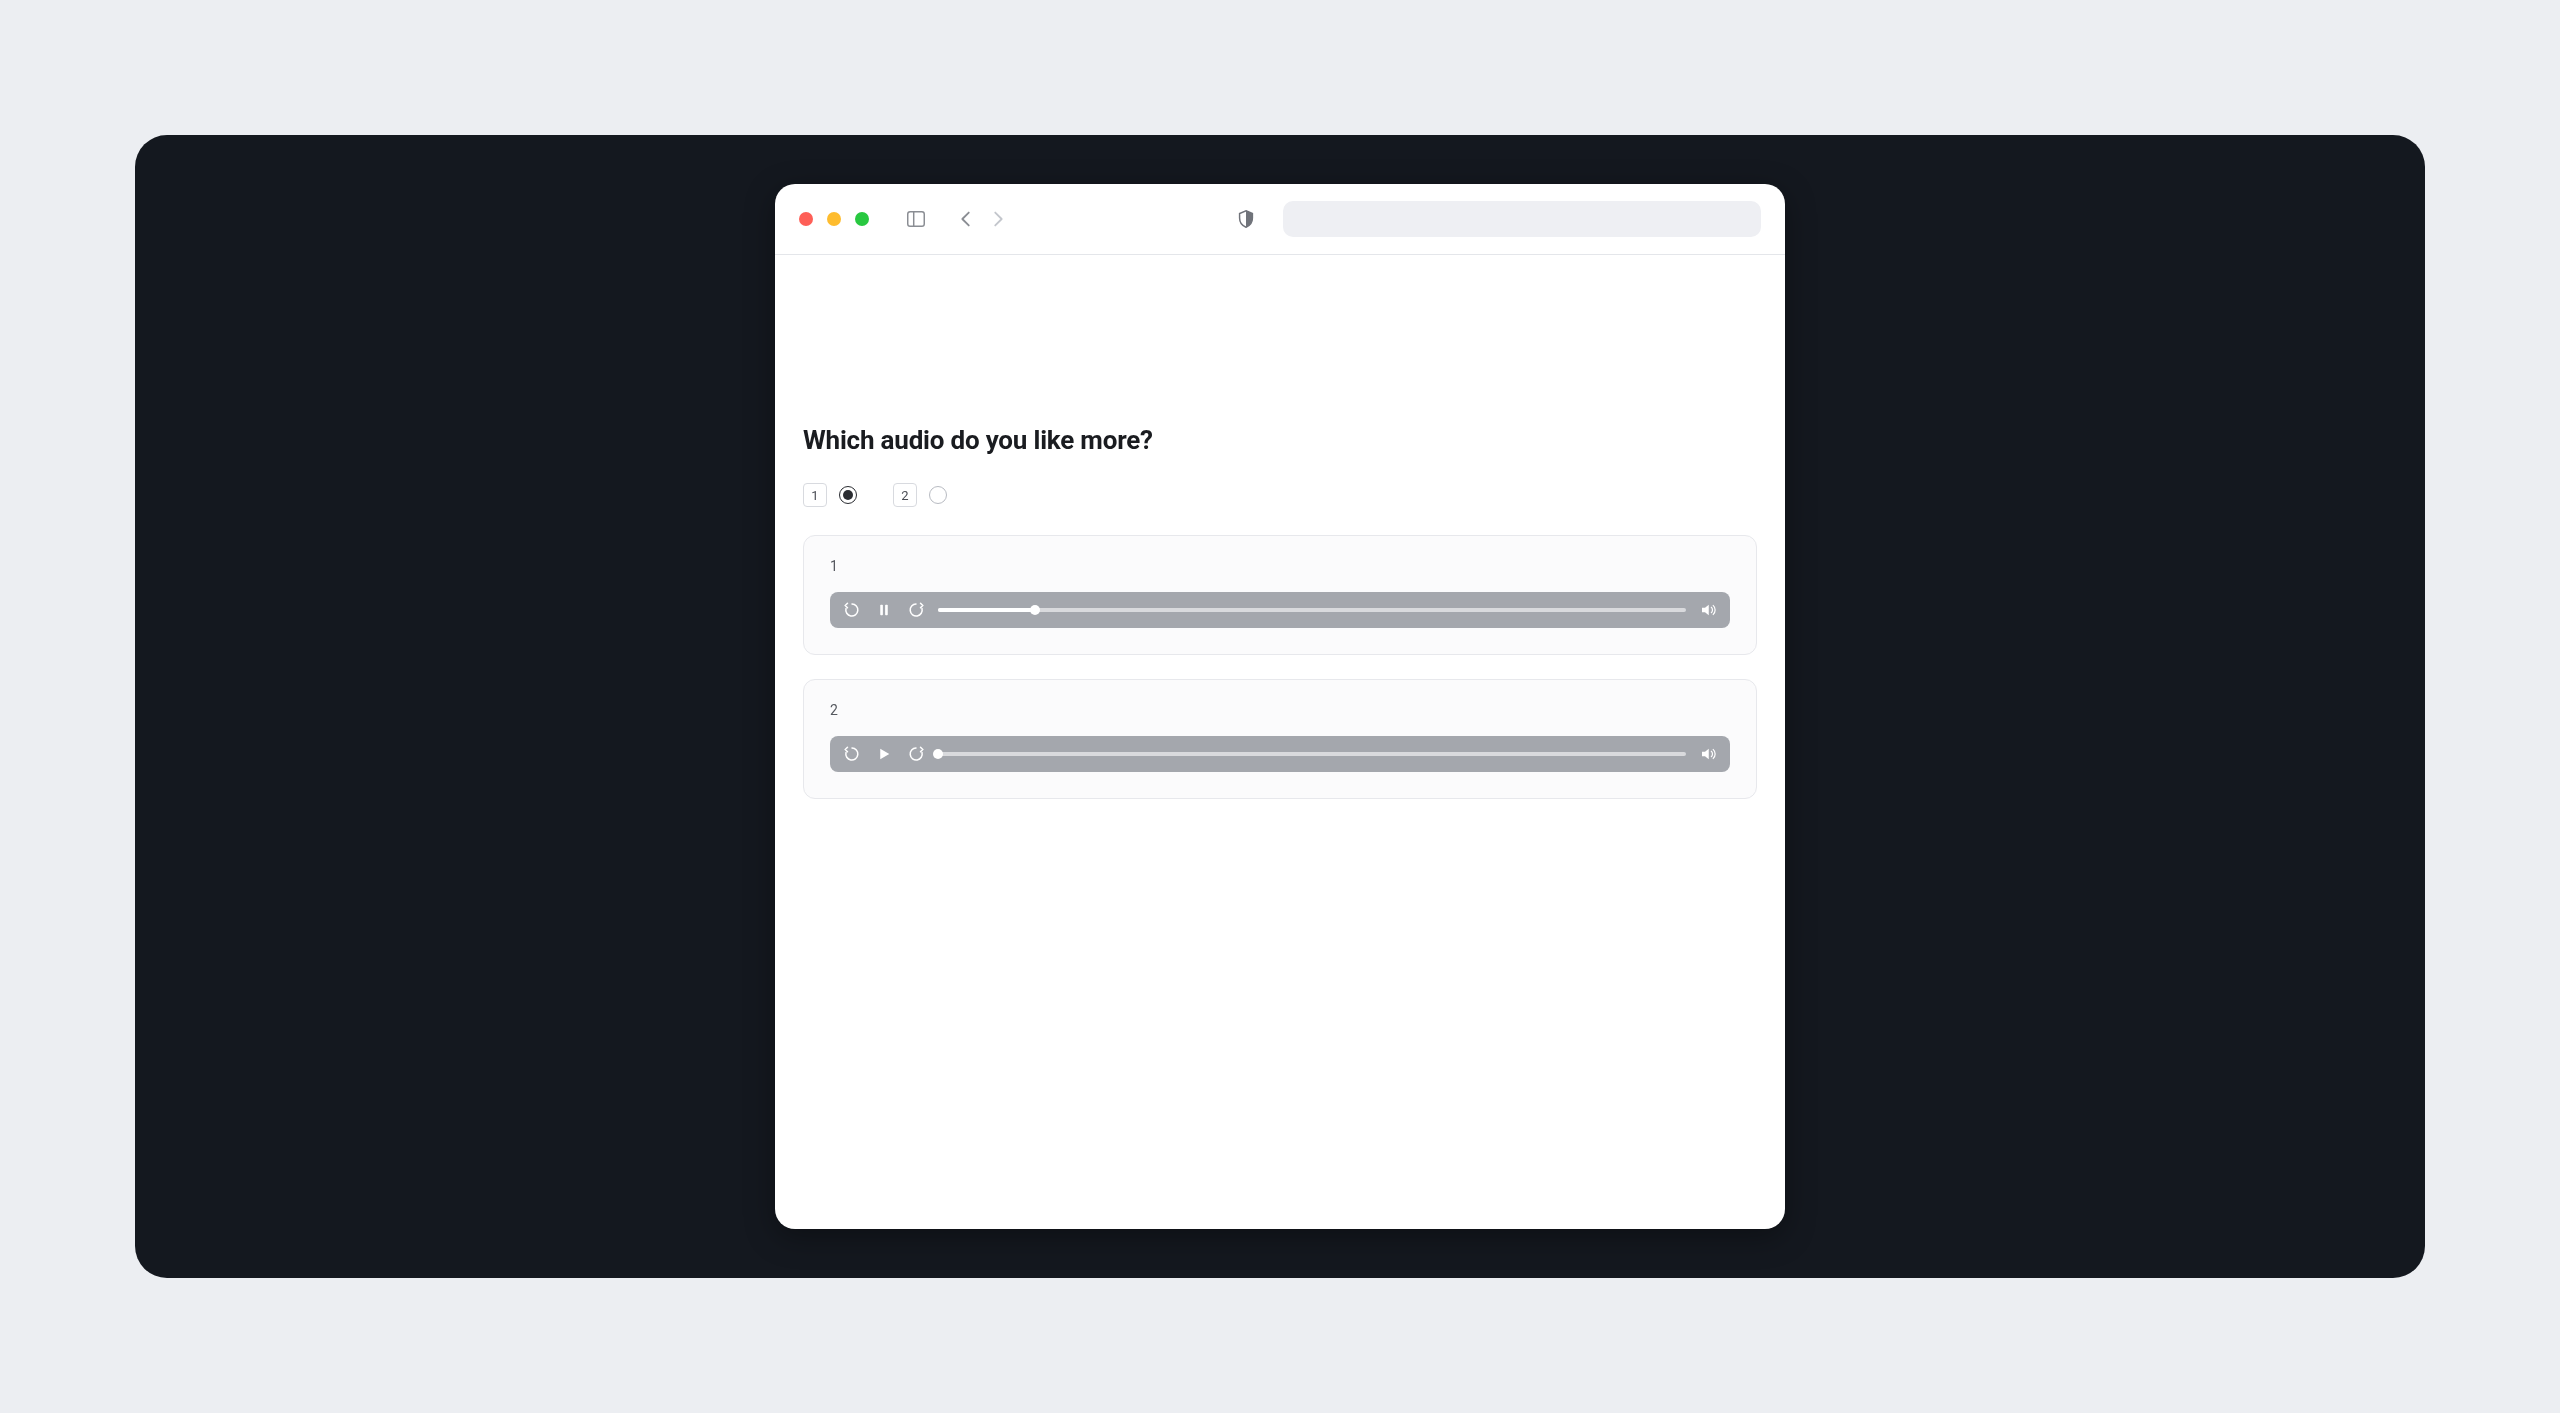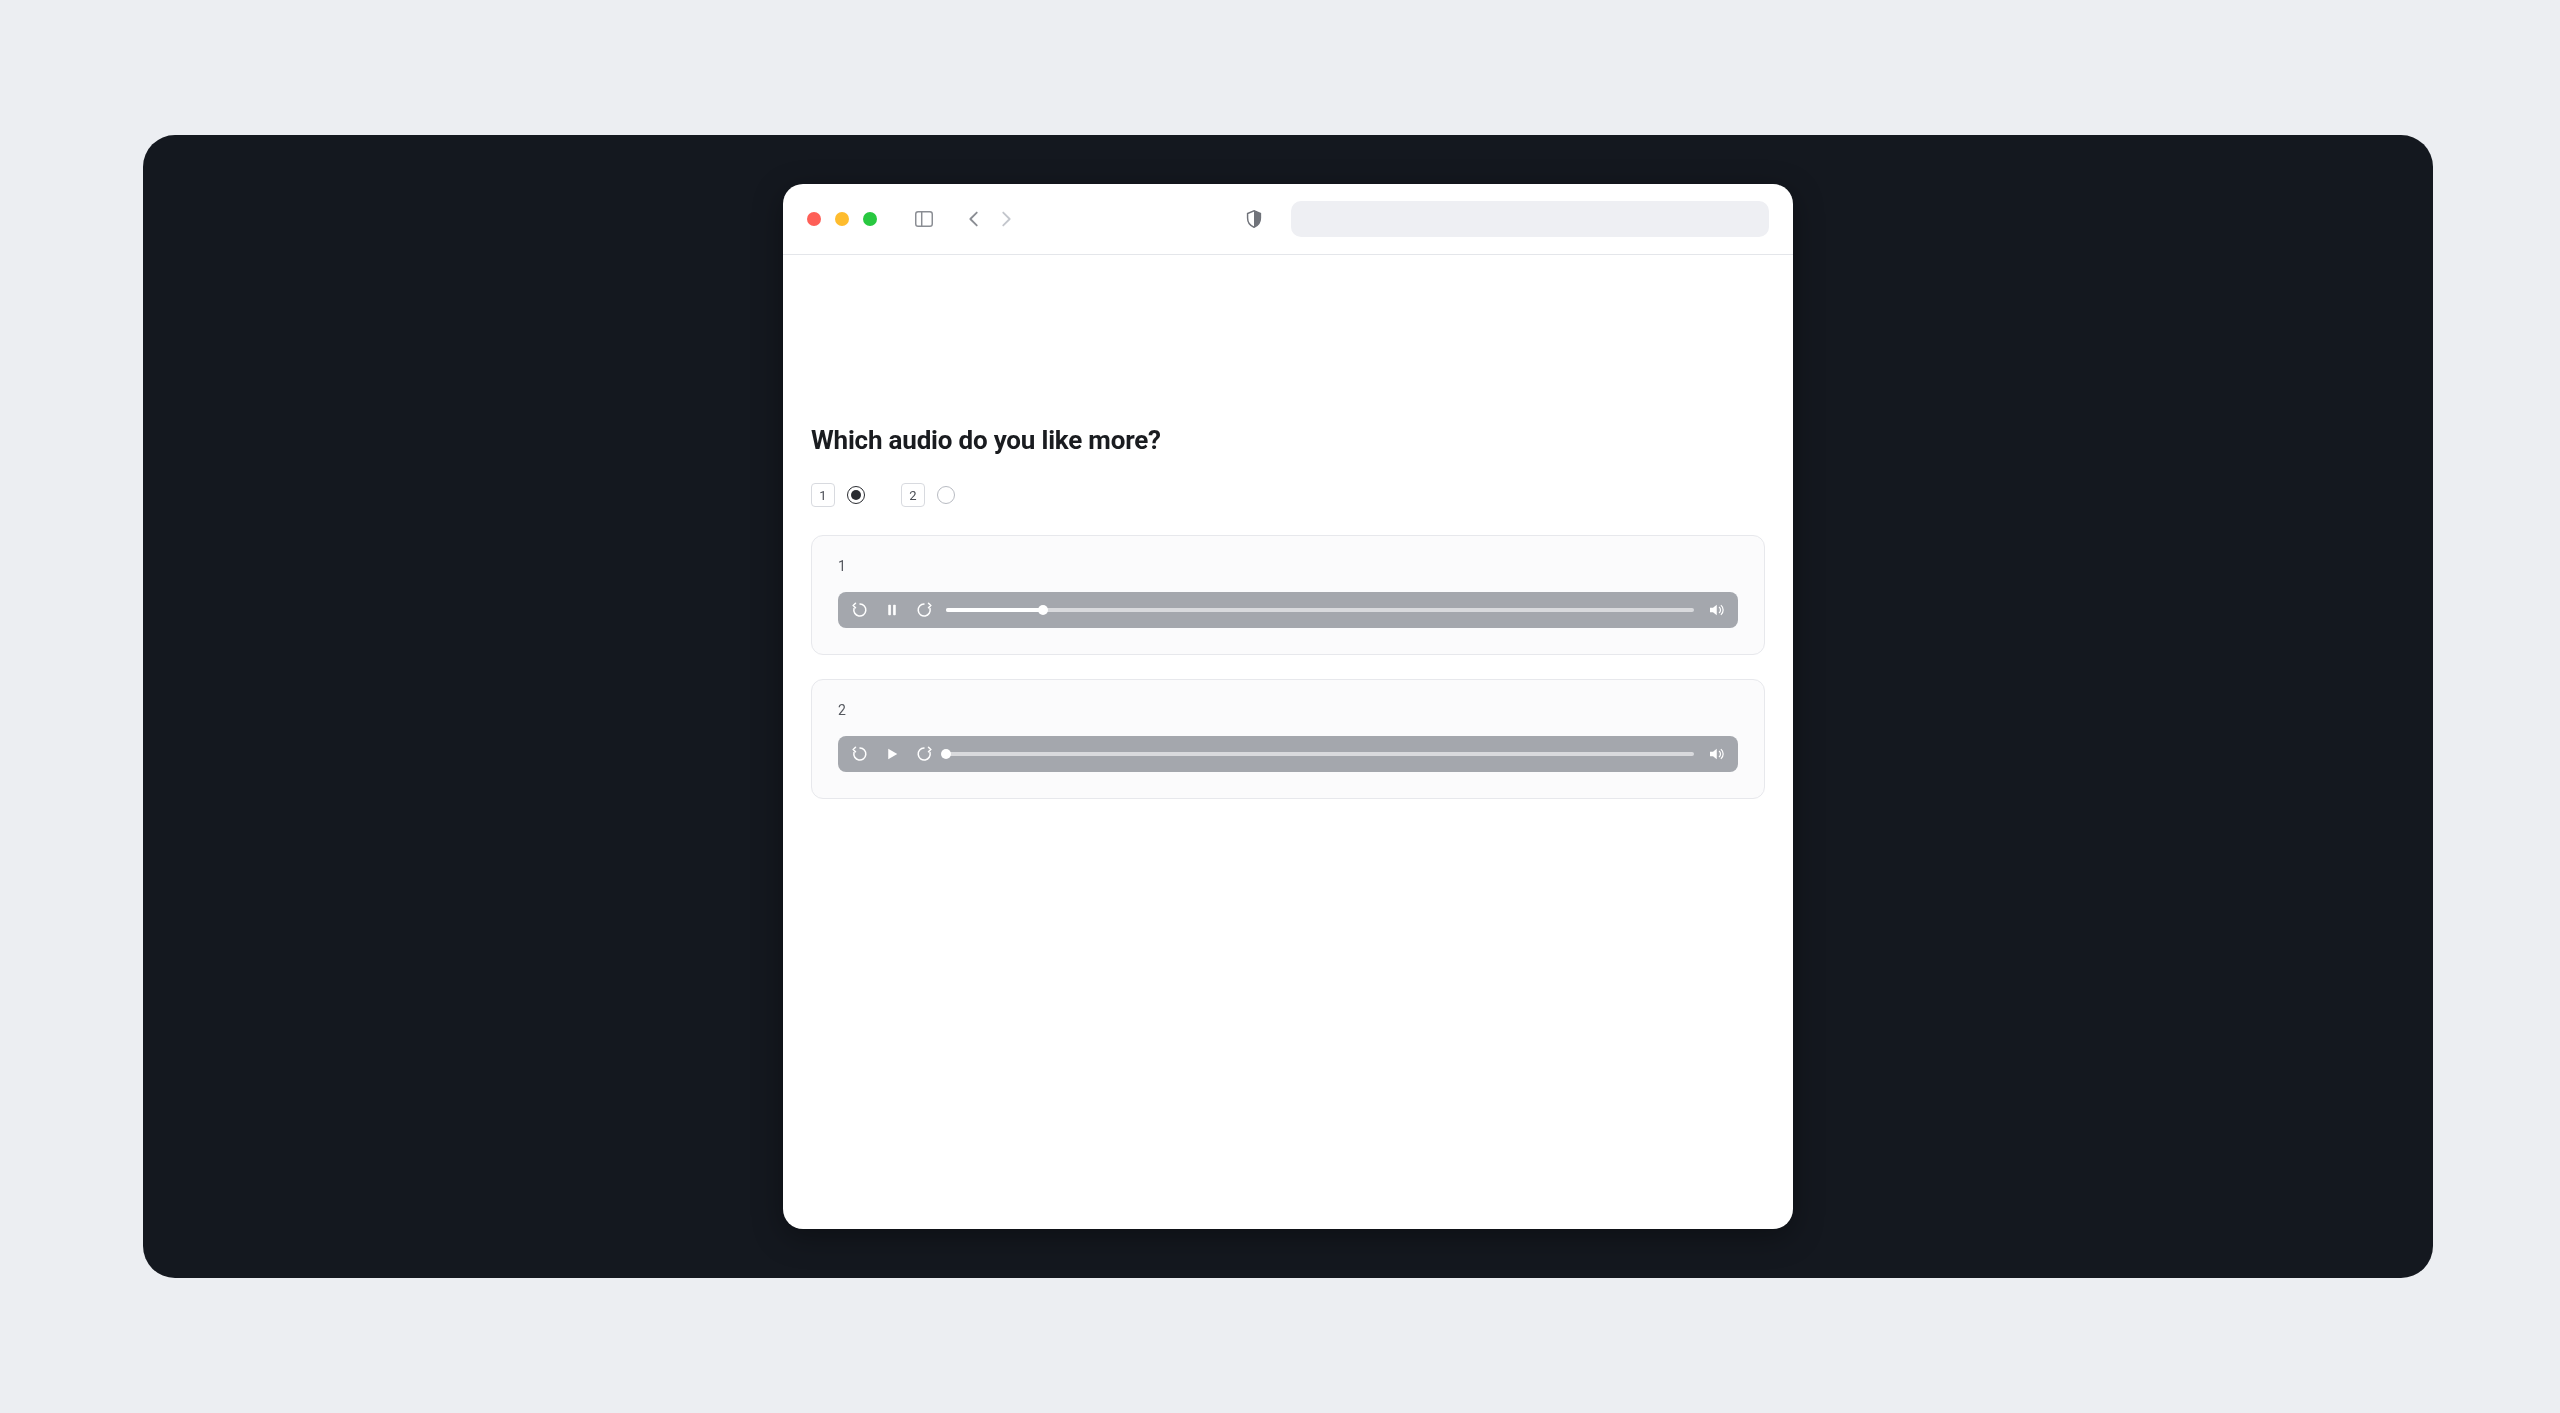--- a/index.html
+++ b/index.html
@@ -14,21 +14,20 @@
 
   
   .stage {
     position: absolute;
     left: 135px;
     top: 135px;
     width: 2290px;
     height: 1143px;
     background: #14181f;
     border-radius: 32px;
-    margin-left: 8px;
   }
 
   
   .browser {
     position: absolute;
     left: 640px;
     top: 49px;
     width: 1010px;
     height: 1045px;
     background: #ffffff;

